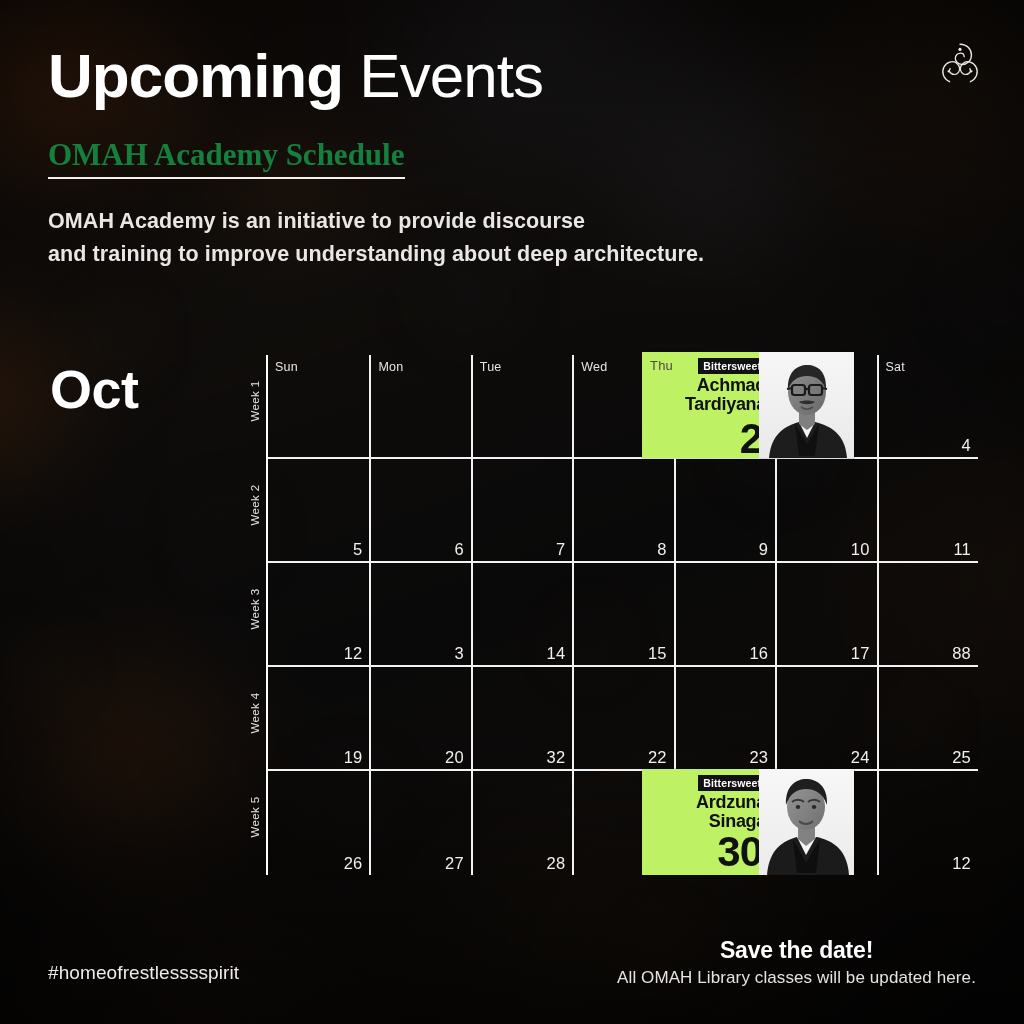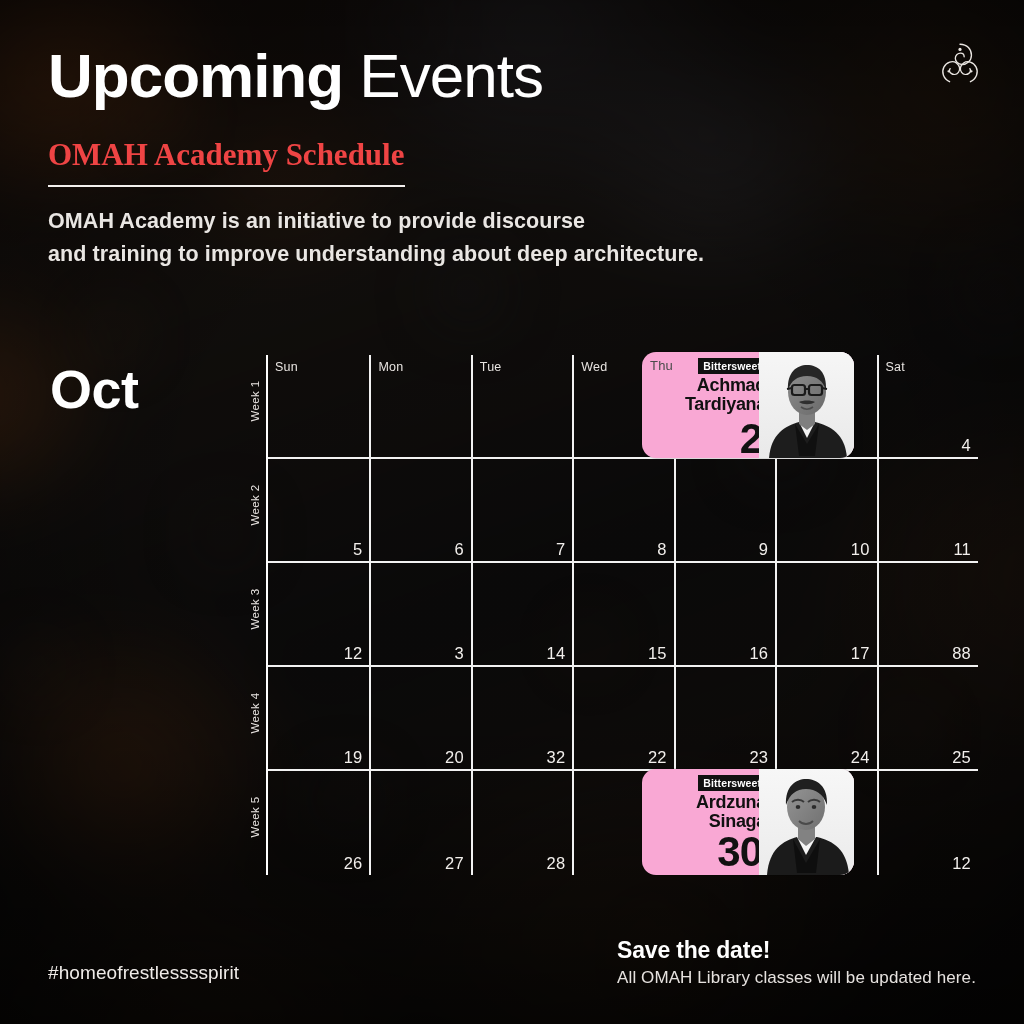--- a/index.html
+++ b/index.html
@@ -88,23 +88,23 @@
     height: 52px;
   }
 
   .sub-heading {
     position: absolute;
     left: 48px;
     top: 137px;
     font-family: "Liberation Serif", "DejaVu Serif", serif;
     font-weight: 700;
     font-size: 31px;
-    color: #ef4444;
+    color: #15803d;
     border-bottom: 2px solid #f3f0ee;
-    padding-bottom: 12px;
+    padding-bottom: 4px;
     white-space: nowrap;
   }
 
   .desc {
     position: absolute;
     left: 48px;
     top: 205px;
     font-size: 21.5px;
     line-height: 1.55;
     color: #e9e6e3;
@@ -188,25 +188,24 @@
     right: 7px;
     bottom: 2px;
     font-size: 16.5px;
     color: #f2efec;
     letter-spacing: 0.2px;
   }
 
   
   .event-card {
     position: absolute;
-    background: #f9a8d4;
+    background: #bef264;
     overflow: hidden;
     z-index: 5;
     box-shadow: 0 0 0 1px rgba(0,0,0,0.1);
-    border-radius: 14px;
   }
   .event-card .ev-dow {
     position: absolute;
     left: 8px;
     top: 6px;
     font-size: 13px;
     color: #4b4b4b;
     letter-spacing: 0.2px;
   }
   .event-card .ev-badge {
@@ -256,21 +255,21 @@
     left: 48px;
     bottom: 40px;
     font-size: 19px;
     color: #efebe8;
     letter-spacing: 0.1px;
   }
   .footer-right {
     position: absolute;
     right: 48px;
     bottom: 36px;
-    text-align: left;
+    text-align: center;
   }
   .footer-right .save {
     font-size: 23px;
     font-weight: 700;
     color: #ffffff;
     letter-spacing: -0.2px;
     margin-bottom: 4px;
   }
   .footer-right .note {
     font-size: 17px;

